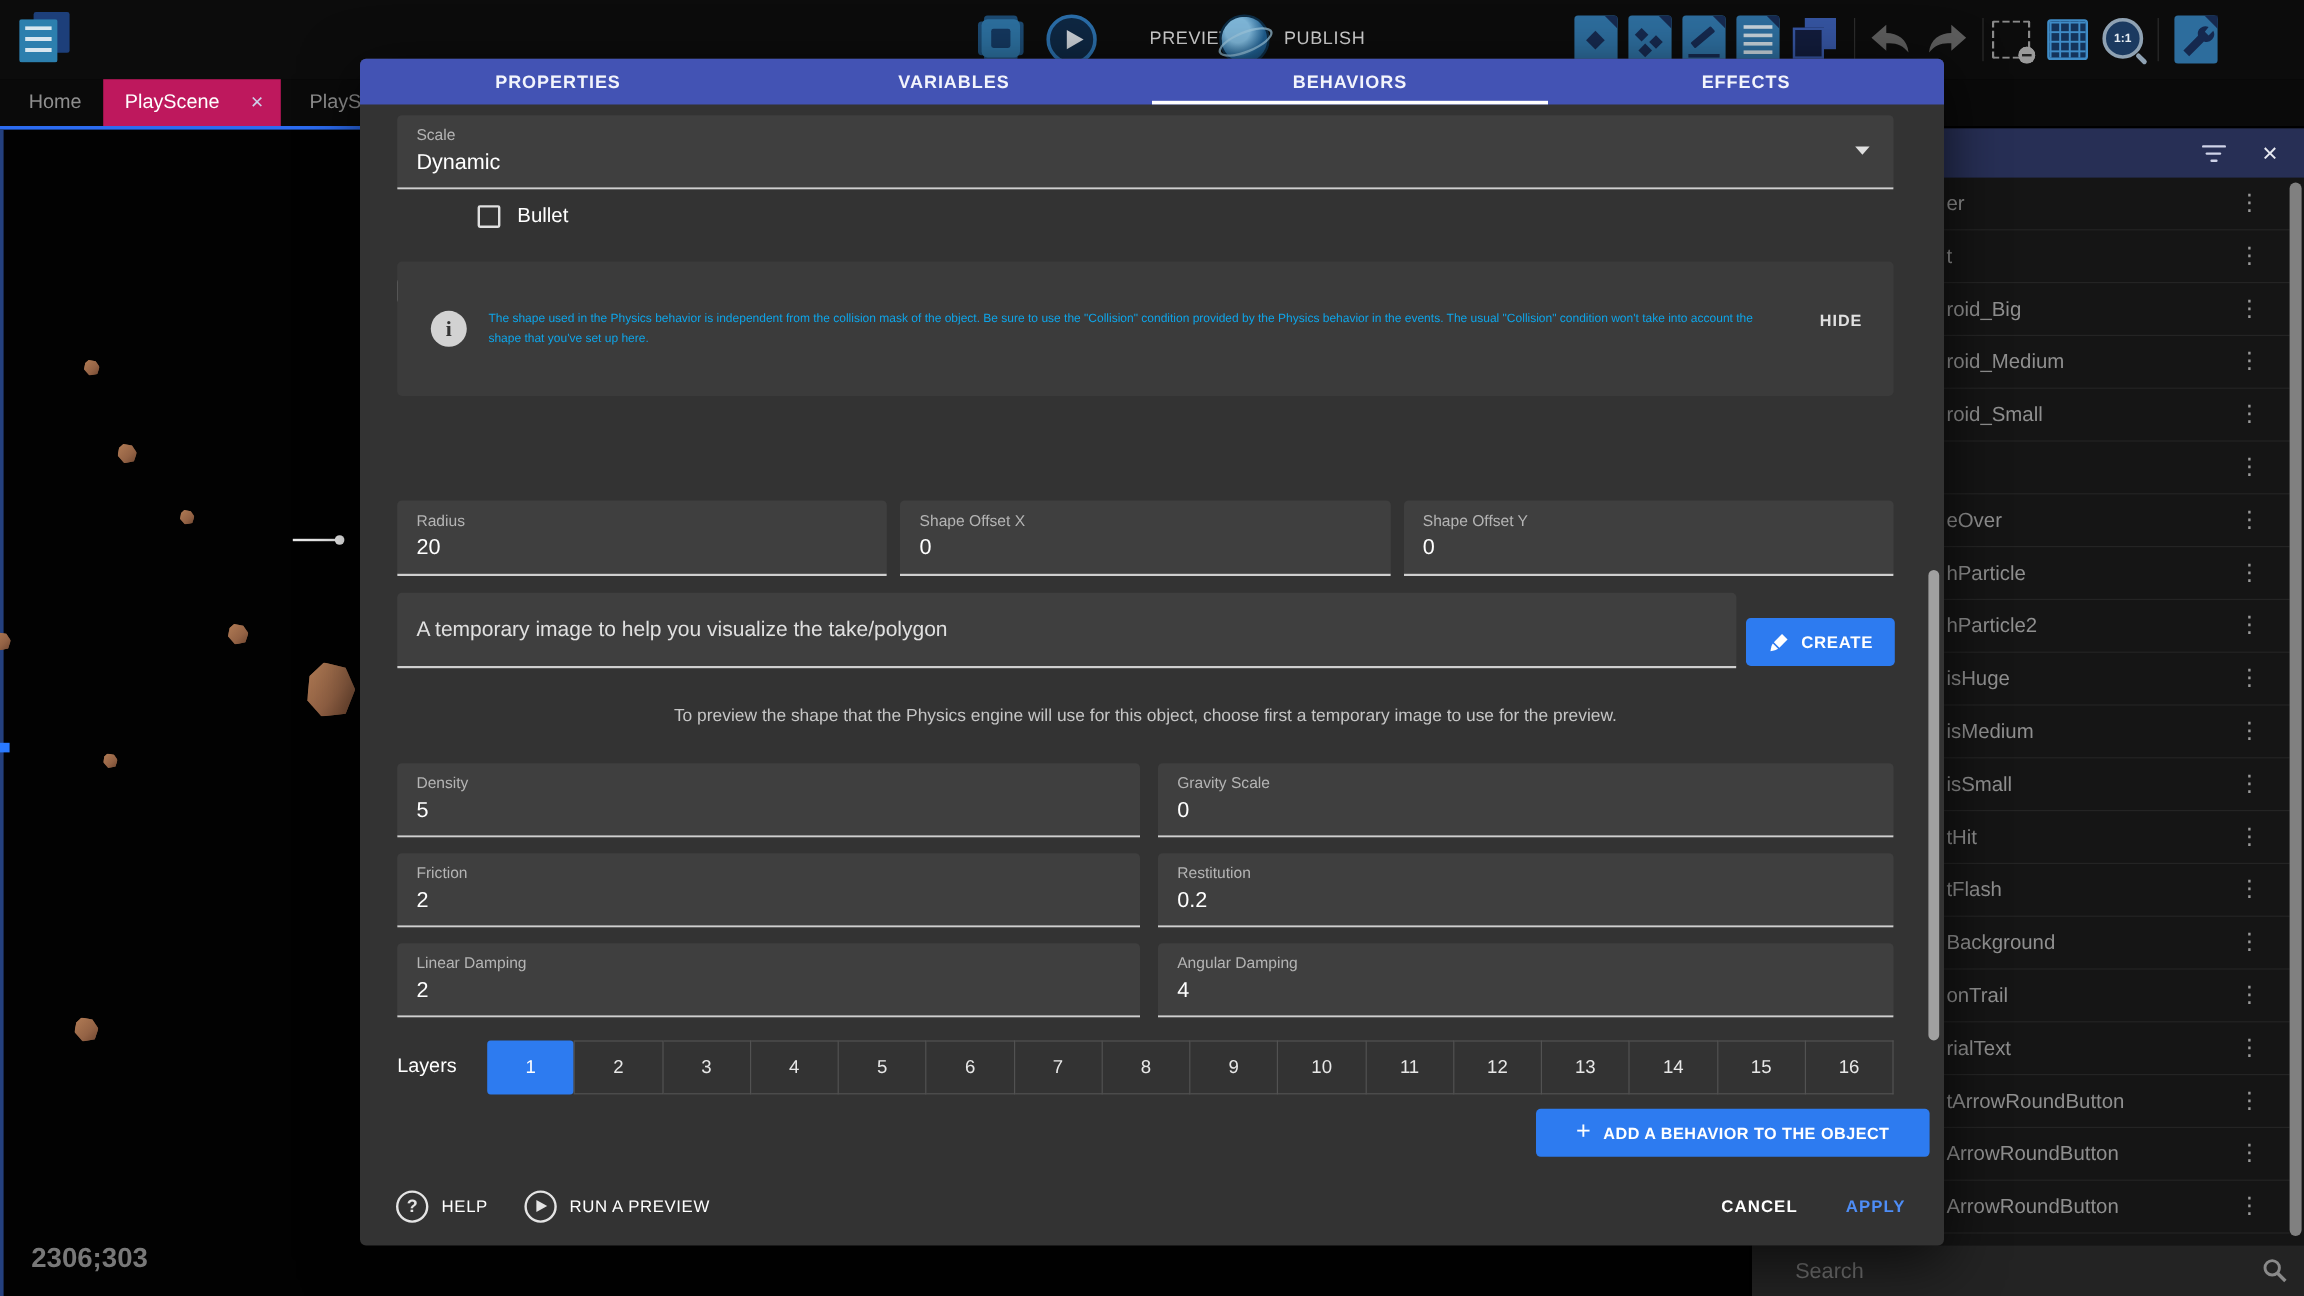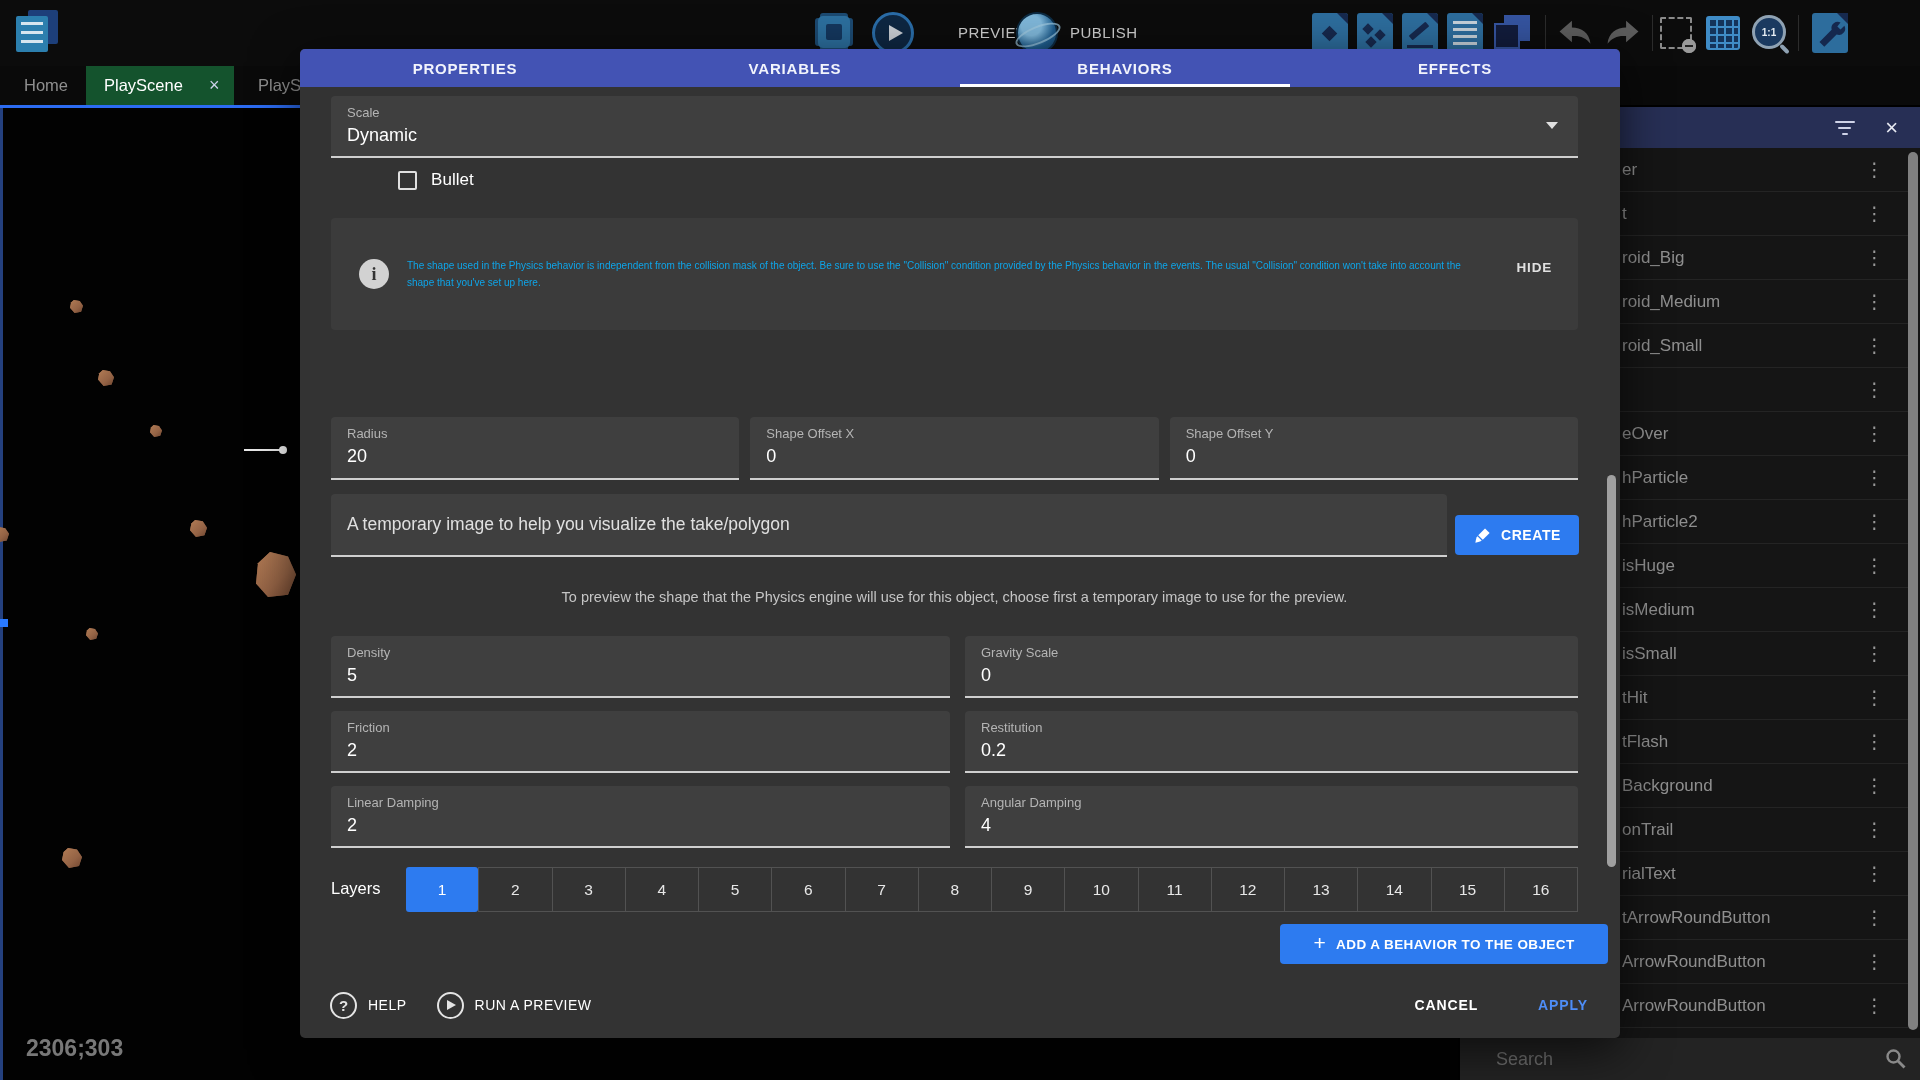--- a/index.html
+++ b/index.html
@@ -42,21 +42,21 @@
               background-image:linear-gradient(#3f8cc7 2px, rgba(0,0,0,0) 2px), linear-gradient(90deg,#3f8cc7 2px, rgba(0,0,0,0) 2px); background-size:8px 8px; }
   .zoom11 { position:absolute; left:1752px; top:15px; width:34px; height:34px; border-radius:50%; background:#1b3a60; border:3px solid #8fa2b3;
             color:#e6edf3; font-size:10px; font-weight:bold; display:flex; align-items:center; justify-content:center; }
   .zoom11::after { content:""; position:absolute; right:-7px; bottom:-5px; width:11px; height:4px; background:#8fa2b3; transform:rotate(45deg); border-radius:2px; }
   .wrenchdoc { position:absolute; left:1812px; top:13px; width:36px; height:40px; background:#2d6d9d; border-radius:3px; }
   .wrenchdoc::before { content:""; position:absolute; right:0; top:0; border-left:11px solid transparent; border-top:11px solid #16294e; }
 
   
   .tabrow { position:absolute; left:0; top:66px; width:1920px; height:39px; background:#0a0a0a; z-index:2; }
   .stab { position:absolute; top:0; height:39px; display:flex; align-items:center; font-size:16.5px; color:#8f8f8f; padding:0 18px; }
-  .stab.active { background:#14532d; color:#fff; }
+  .stab.active { background:#be185d; color:#fff; }
   .stab .x { margin-left:26px; color:#cdd2ea; font-size:18px; }
 
   
   .canvas { position:absolute; left:0; top:105px; width:1458px; height:975px; background:#020202; z-index:1; }
   .canvas-topline { position:absolute; left:0; top:0; width:100%; height:3px; background:#2c6cf2; }
   .canvas-leftline { position:absolute; left:0; top:3px; width:3px; height:972px; background:#24407e; }
   .ast { position:absolute; background:linear-gradient(135deg,#b27c55 0%, #93614299 60%, #6f4630 100%), #96664a;
          clip-path:polygon(30% 0%, 75% 8%, 100% 45%, 85% 90%, 35% 100%, 0% 60%, 8% 20%); }
   .ast.big { clip-path:polygon(35% 0%, 80% 10%, 100% 50%, 80% 95%, 30% 100%, 0% 70%, 5% 25%); }
   .measure-line { position:absolute; left:244px; top:344px; width:38px; height:2px; background:#e8e8e8; }
@@ -122,21 +122,21 @@
   .lcell.on { background:#2d7bf0; border:none; border-radius:3px; color:#fff; }
 
   .addbtn { position:absolute; left:980px; top:875px; width:328px; height:40px; background:#2d7bf0; border-radius:4px; display:flex; align-items:center; justify-content:center; color:#fff; font-size:13.5px; font-weight:bold; letter-spacing:.4px; }
   .addbtn .plus { font-size:21px; font-weight:normal; margin-right:10px; margin-top:-2px; }
 
   .dfooter { position:absolute; left:0; top:939px; width:1320px; height:34px; display:flex; align-items:center; }
   .fgroup { display:flex; align-items:center; gap:11px; margin-left:30px; }
   .fcircle { width:27px; height:27px; border-radius:50%; border:2.5px solid #e4e4e4; color:#e4e4e4; display:flex; align-items:center; justify-content:center; font-size:15px; font-weight:bold; }
   .fcircle .tri { width:0; height:0; border-left:9px solid #e4e4e4; border-top:5.5px solid transparent; border-bottom:5.5px solid transparent; margin-left:2px; }
   .flabel { color:#fff; font-size:14px; letter-spacing:.5px; }
-  .fright { margin-left:auto; display:flex; align-items:center; gap:60px; padding-right:32px; }
+  .fright { margin-left:auto; display:flex; align-items:center; gap:40px; padding-right:32px; }
   .cancel { color:#fff; font-size:14px; font-weight:bold; letter-spacing:.9px; }
   .apply { color:#4e8df6; font-size:14px; font-weight:bold; letter-spacing:.9px; }
   .dscroll { position:absolute; left:1307px; top:426px; width:9px; height:392px; background:#a0a0a0; border-radius:5px; }
 </style>
 </head>
 <body>
 
 <div class="screen">
 
   <div class="toolbar">

